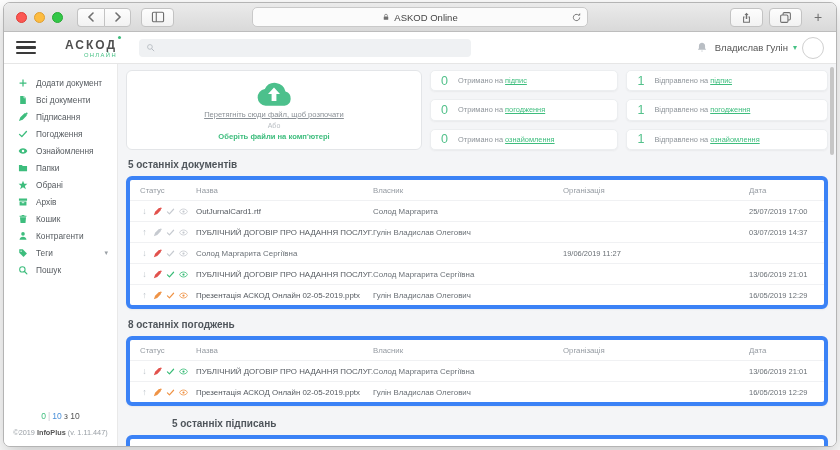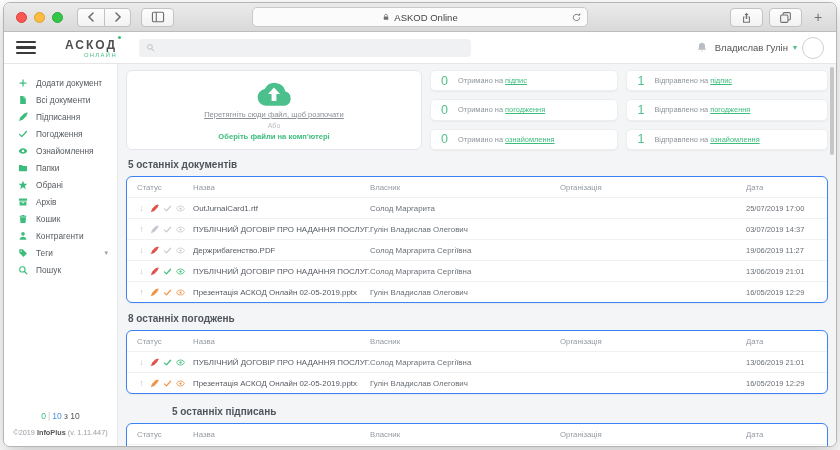--- a/index.html
+++ b/index.html
@@ -88,21 +88,21 @@
   .summary-grid{flex:1;display:grid;grid-template-columns:1fr 1.07fr;grid-template-rows:repeat(3,1fr);
     grid-auto-flow:column;column-gap:8px;row-gap:8px;}
   .sum-card{background:#fff;border:1px solid #eceef0;border-radius:5px;box-shadow:0 1px 2px rgba(60,64,67,.06);
     display:flex;align-items:center;padding:0 10px;gap:9px;}
   .sum-card .count{font-size:12.5px;color:#53c18b;font-weight:400;min-width:8px;}
   .sum-card .stext{font-size:7.4px;color:#8e949a;}
   .sum-card .slink{color:#3dbd7d;text-decoration:underline;cursor:pointer;}
 
   
   .section-title{font-size:10px;font-weight:600;color:#4f555b;margin:9px 0 6px 2px;}
-  .table-card{background:#fff;border:1px solid #3b82f6;border-radius:6px;
+  .table-card{background:#fff;border:4px solid #3b82f6;border-radius:6px;
     box-shadow:0 1px 2px rgba(60,64,67,.06);overflow:hidden;}
   .tgrid{display:grid;grid-template-columns:56px 177px 190px 186px 1fr;align-items:center;padding:0 10px;}
   .thead{height:20px;color:#959ba2;font-size:7.8px;}
   .trow{height:21px;border-top:1px solid #f0f1f3;font-size:7.9px;color:#5d6369;cursor:pointer;}
   .trow .name{color:#555a60;white-space:nowrap;overflow:hidden;}
   .trow .owner,.trow .org{color:#6a7076;white-space:nowrap;overflow:hidden;}
   .trow .date{color:#6a7076;font-size:7.5px;white-space:nowrap;}
   .statuscell{display:flex;align-items:center;gap:4px;}
   .st{display:flex;align-items:center;justify-content:center;width:9px;height:10px;}
   .st svg{width:9px;height:9px;display:block;}
@@ -444,21 +444,20 @@
                     <path d="M2.5 8.6l3.6 3.6L13.5 4" fill="none" stroke="currentColor" stroke-width="2.1" stroke-linecap="round" stroke-linejoin="round"></path>
                   </svg>
       </span>
       <span class="st c-gray">
         <svg viewBox="0 0 16 16">
                     <path d="M8 3.6C4.7 3.6 2 5.4 1.1 8 2 10.6 4.7 12.4 8 12.4S14 10.6 14.9 8C14 5.4 11.3 3.6 8 3.6z" fill="none" stroke="currentColor" stroke-width="1.5"></path>
                     <circle cx="8" cy="8" r="2" fill="currentColor"></circle>
                   </svg>
       </span>
     </div>
-    <div class="name">Держрибагенство.PDF</div>
     <div class="owner">Солод Маргарита Сергіївна</div>
     <div class="org"></div>
     <div class="date">19/06/2019 11:27</div>
   </div>
 
   <div class="trow tgrid">
     <div class="statuscell">
       <span class="st dir c-down"></span>
       <span class="st c-red">
         <svg viewBox="0 0 16 16">

